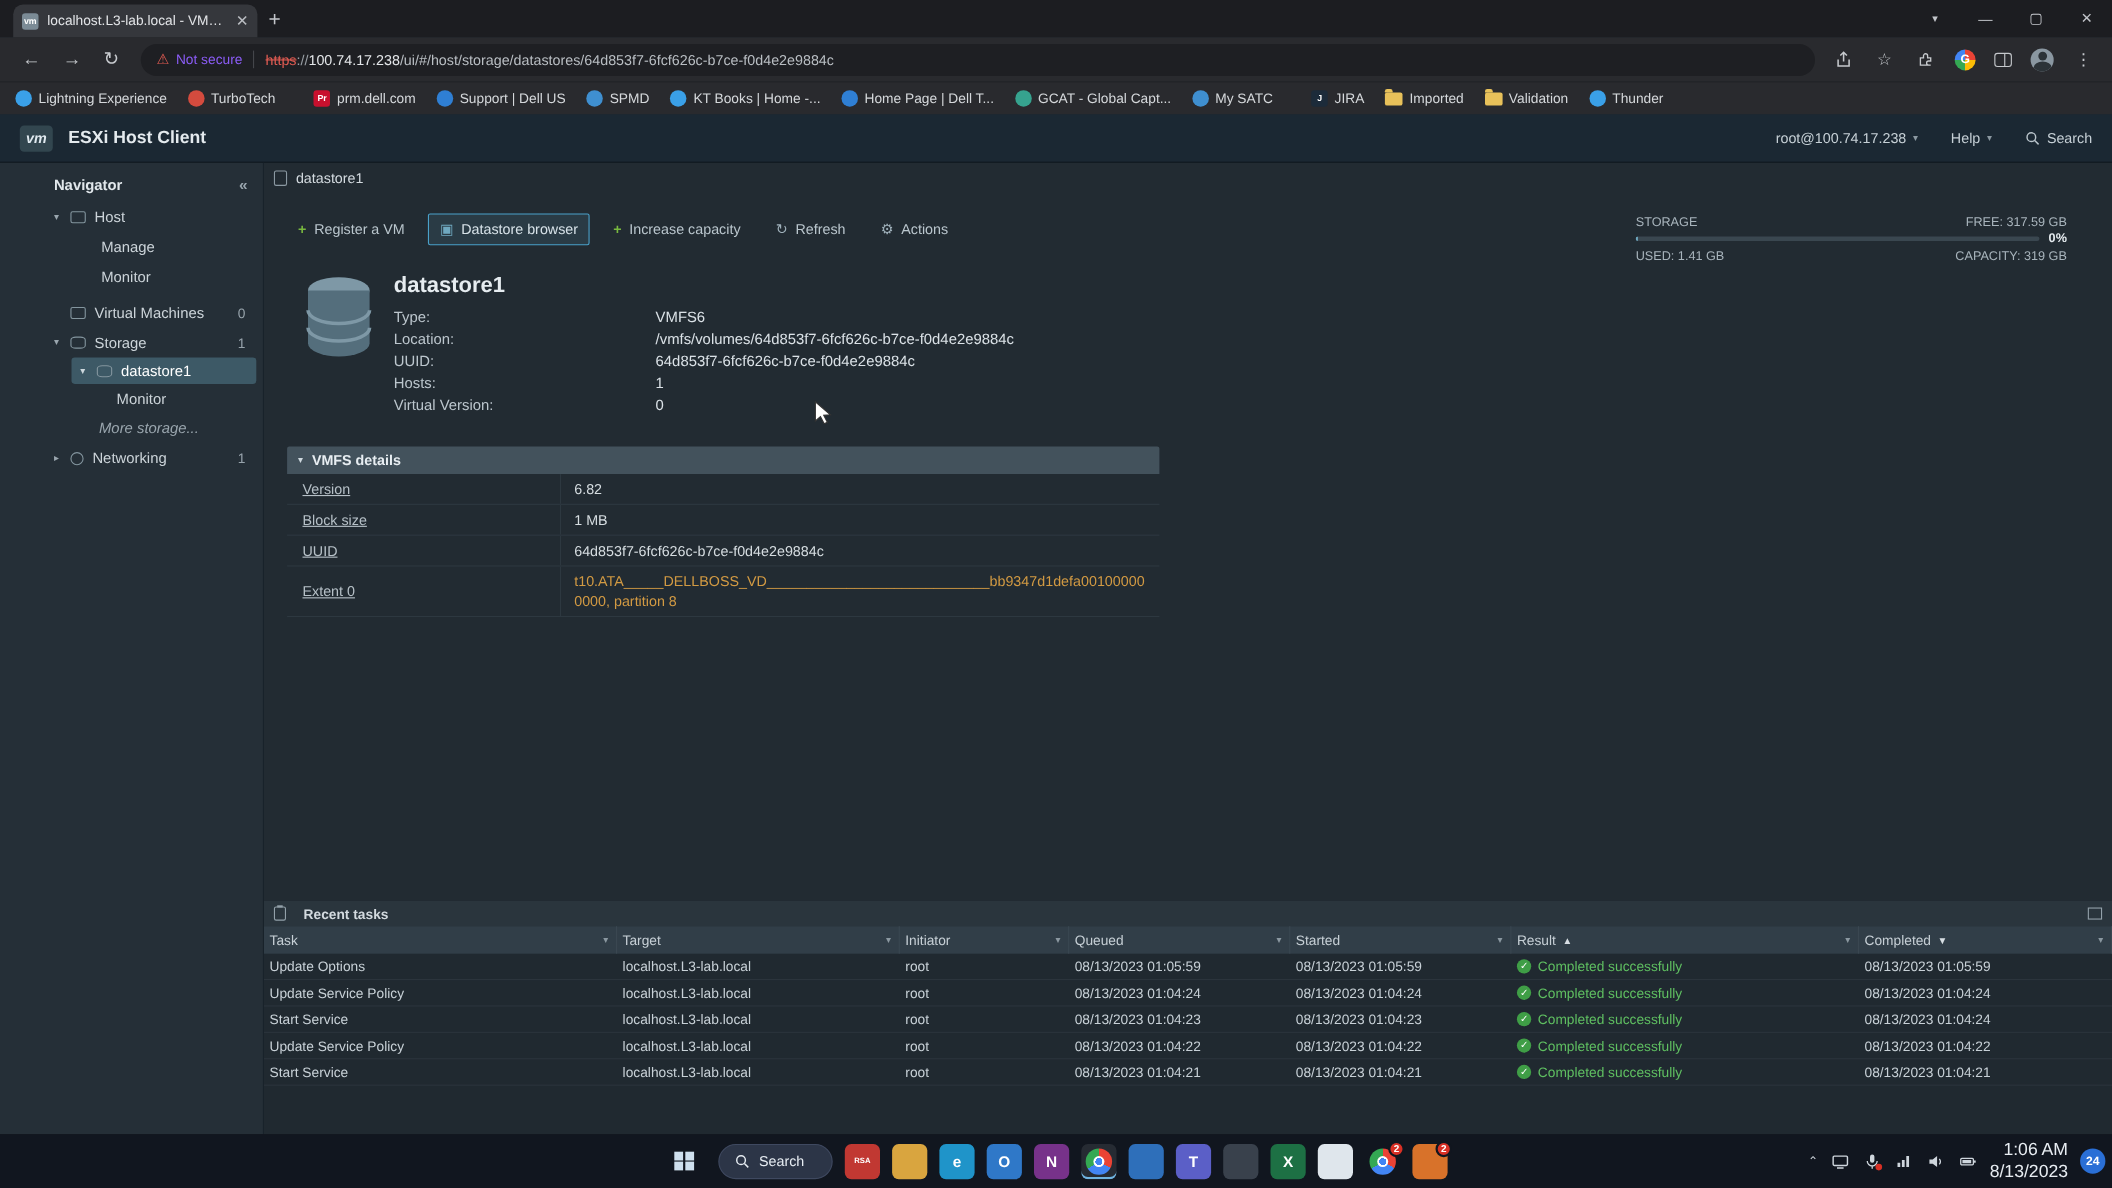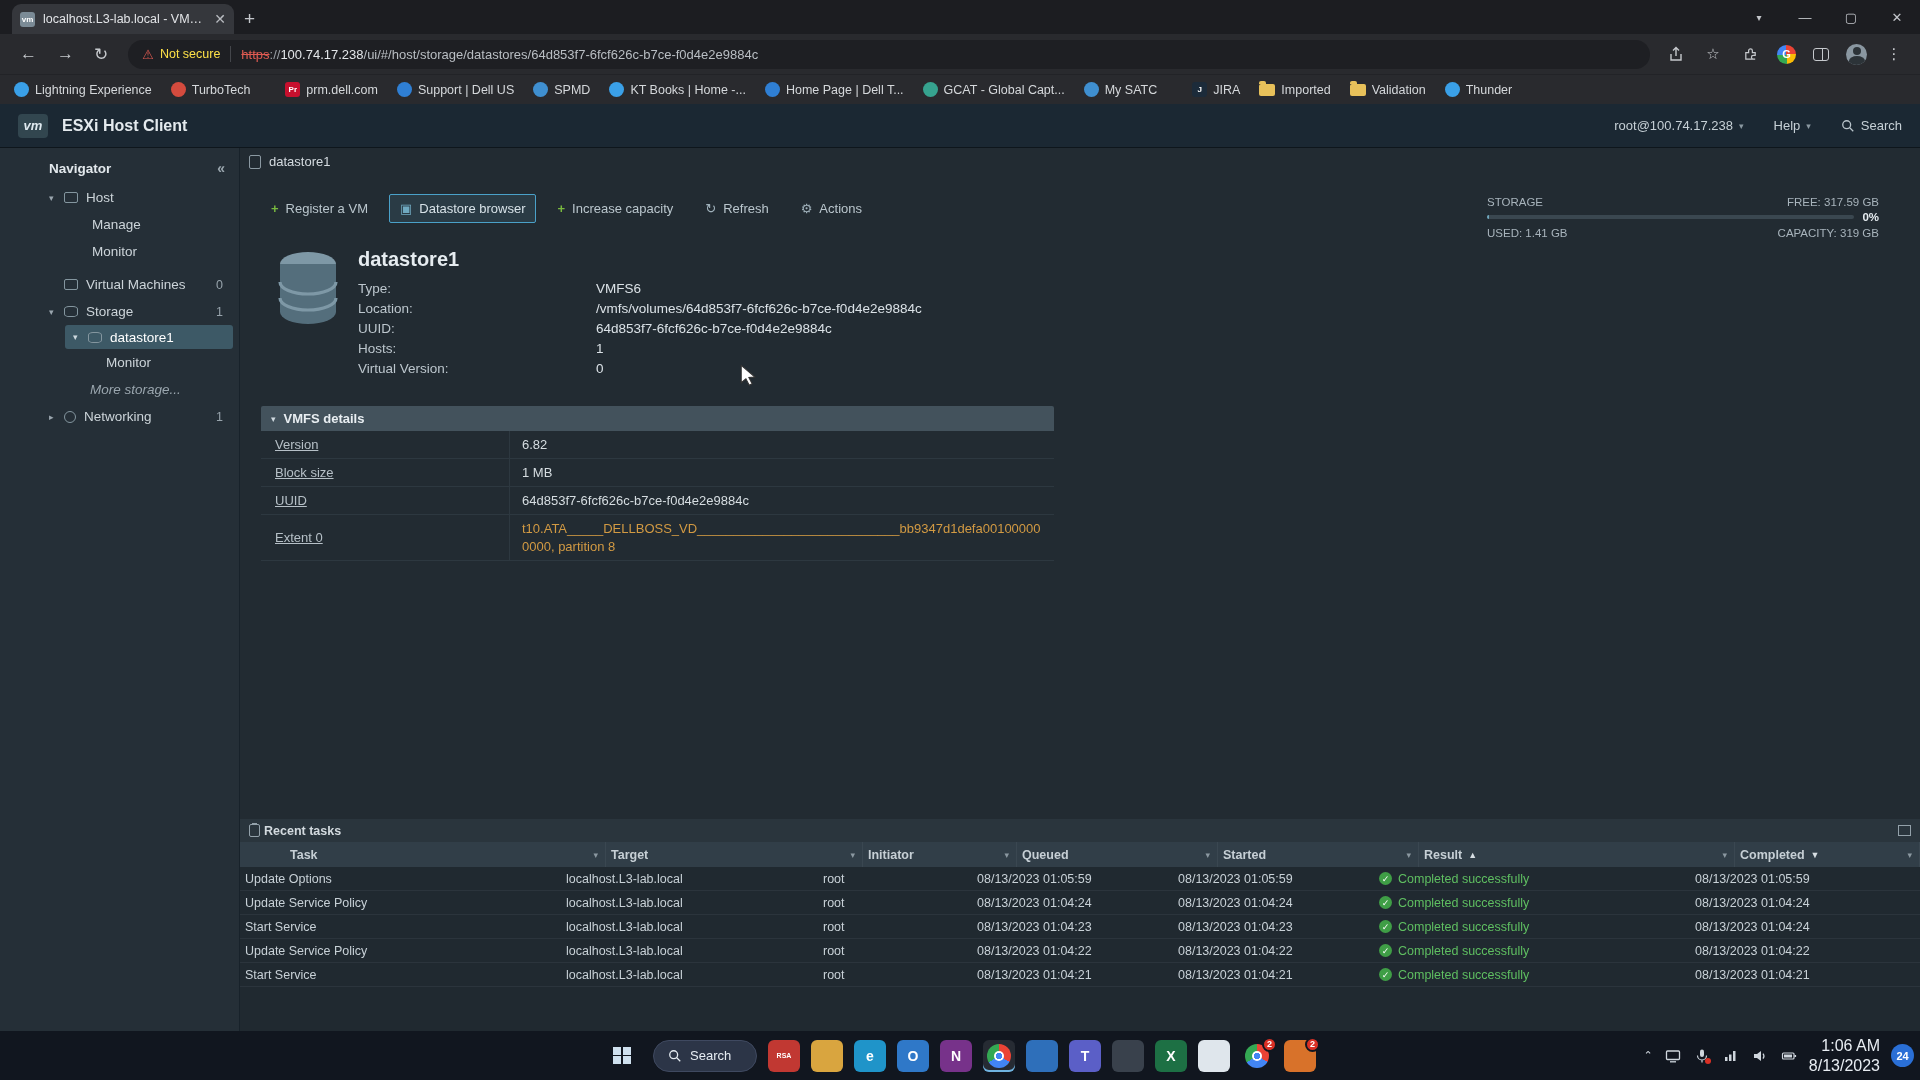--- a/index.html
+++ b/index.html
@@ -15,21 +15,21 @@
     display:flex;align-items:center;justify-content:center;flex:0 0 auto;}
   .tab-title{font-size:12.5px;color:#e2e4e7;white-space:nowrap;overflow:hidden;text-overflow:ellipsis;flex:1;}
   .tab-close{font-size:14px;color:#b9bcc1;flex:0 0 auto;cursor:default;}
   .newtab{font-size:19px;color:#c3c6cb;margin:0 0 4px 10px;}
   .win-controls{margin-left:auto;display:flex;align-items:center;gap:0;height:34px;}
   .win-btn{width:46px;height:34px;display:flex;align-items:center;justify-content:center;color:#c3c6cb;font-size:13px;}
   .addressbar{position:absolute;top:34px;left:0;right:0;height:40px;background:#292a2e;display:flex;align-items:center;padding:0 10px;}
   .nav-btn{font-size:17px;color:#c6c9cd;margin:0 10px;}
   .urlpill{flex:1;height:29px;background:#1e1f23;border-radius:15px;margin:0 10px;display:flex;align-items:center;padding:0 14px;min-width:0;}
   .warn-tri{color:#e05b52;font-size:13px;margin-right:6px;}
-  .sec-label{font-size:12.5px;color:#fde047;white-space:nowrap;}
+  .sec-label{font-size:12.5px;color:#8b5cf6;white-space:nowrap;}
   .url-divider{width:1px;height:16px;background:#44464b;margin:0 10px;}
   .url-text{font-size:13px;white-space:nowrap;overflow:hidden;text-overflow:ellipsis;color:#cfd3d6;}
   .url-scheme{color:#e05b52;text-decoration:line-through;}
   .url-sep{color:#9aa0a6;}
   .url-domain{color:#e3e6e9;}
   .url-path{color:#b9bec3;}
   .addr-icons{display:flex;align-items:center;gap:17px;margin:0 6px;}
   .addr-ic{color:#c6c9cd;font-size:15px;display:flex;align-items:center;justify-content:center;width:20px;height:20px;}
   .gball{width:19px;height:19px;border-radius:50%;color:#fff;font-size:11px;font-weight:bold;display:flex;align-items:center;justify-content:center;
     background:conic-gradient(#ea4335 0 25%,#fbbc05 25% 50%,#34a853 50% 75%,#4285f4 75% 100%);}
@@ -107,26 +107,26 @@
   .vmfs-head{height:25px;background:#43525c;display:flex;align-items:center;gap:8px;padding:0 10px;
     font-size:13px;font-weight:bold;color:#e8eef2;border-radius:2px 2px 0 0;}
   .vmfs-head .caret{color:#cfd9df;}
   .vmfs-row{display:grid;grid-template-columns:249px 1fr;min-height:28px;align-items:center;border-bottom:1px solid #2d3840;font-size:13px;}
   .vmfs-row .lab{padding-left:14px;color:#b6c0c7;align-self:stretch;display:flex;align-items:center;border-right:1px solid #2d3840;text-decoration:underline;}
   .vmfs-row .val{padding-left:12px;color:#d6dde1;}
   .vmfs-row .val.link{color:#d29a43;word-break:break-all;padding:5px 8px 5px 12px;line-height:1.35;}
 
   
   .tasks{position:absolute;left:0;right:0;bottom:0;height:212px;background:#202930;}
-  .tasks-head{height:23px;background:#2a353d;display:flex;align-items:center;gap:4px;padding:0 9px;font-size:12.5px;font-weight:bold;color:#d3dadf;}
+  .tasks-head{height:23px;background:#2a353d;display:flex;align-items:center;gap:16px;padding:0 9px;font-size:12.5px;font-weight:bold;color:#d3dadf;}
   .clip-ico{width:11px;height:13px;border:1px solid #93a1aa;border-radius:2px;position:relative;}
   .clip-ico::before{content:"";position:absolute;top:-2px;left:2px;width:5px;height:2px;background:#93a1aa;}
   .expand-ico{margin-left:auto;width:13px;height:11px;border:1px solid #93a1aa;}
   .tgrid{display:grid;grid-template-columns:321px 257px 154px 201px 201px 316px 1fr;}
-  .tasks-cols{background:#313e48;height:25px;font-size:12.5px;font-weight:bold;color:#c6cfd5;padding-left:45px;}
+  .tasks-cols{background:#313e48;height:25px;font-size:12.5px;font-weight:normal;color:#c6cfd5;}
   .tcol{display:flex;align-items:center;padding-left:5px;position:relative;border-right:1px solid #3a4751;}
   .tcol .sort{margin-left:6px;font-size:9px;color:#d7dee3;}
   .tcol .dd{position:absolute;right:7px;font-size:9px;color:#8b98a1;}
   .task-row{height:24px;font-size:12.5px;color:#c8d1d7;border-bottom:1px solid #2b343c;}
   .task-row>div{display:flex;align-items:center;padding-left:5px;overflow:hidden;white-space:nowrap;}
   .res{color:#5fbf61;gap:6px;}
   .chk{width:13px;height:13px;border-radius:50%;background:#3f9e46;color:#fff;font-size:9px;display:flex;align-items:center;justify-content:center;flex:0 0 auto;}
 
   
   .taskbar{position:absolute;left:0;right:0;bottom:0;height:49px;background:#11161f;display:flex;align-items:center;}

